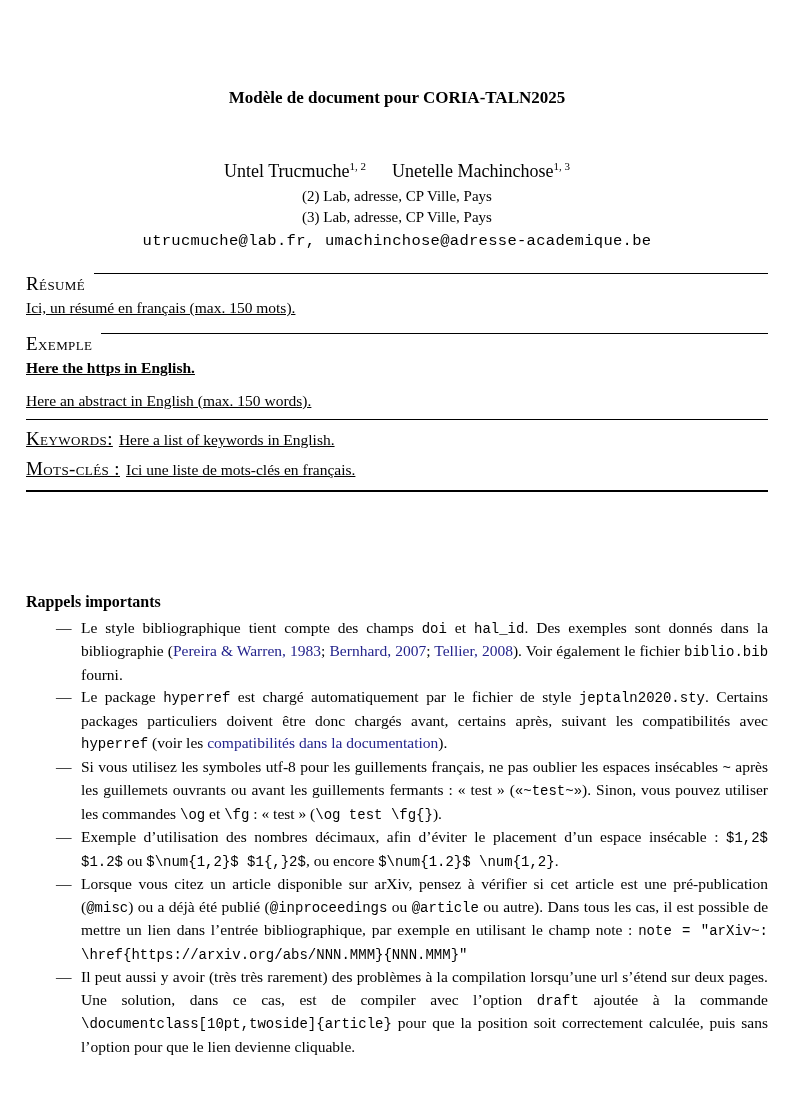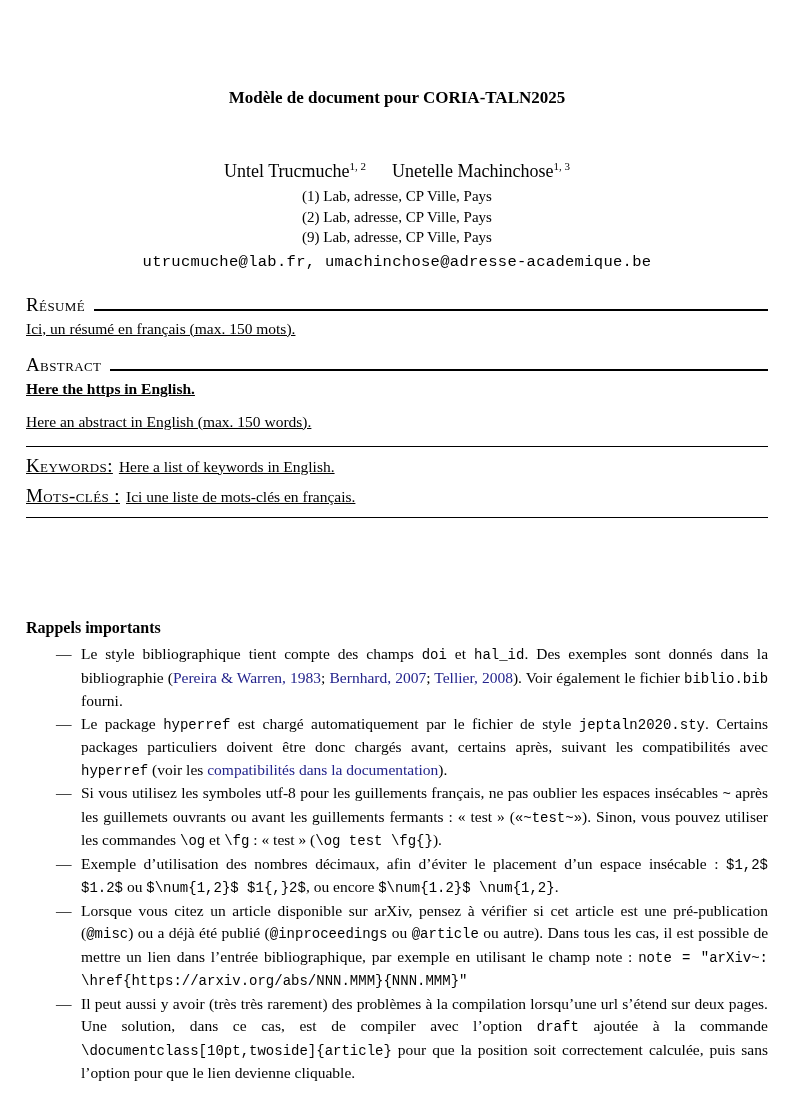--- a/index.html
+++ b/index.html
@@ -36,21 +36,21 @@
     line-height:20.5px;
   }
   .email-line {
     margin-top:5px;
     text-align:center;
     font-family:"Liberation Mono", monospace;
     font-size:15.5px;
     letter-spacing:0.3px;
   }
 
-  .label-row { display:flex; align-items:flex-end; }
+  .label-row { display:flex; }
   .sc-label {
     font-variant:small-caps;
     font-size:19px;
     line-height:22px;
     letter-spacing:0.4px;
     white-space:nowrap;
   }
   .label-row .hrule {
     flex:1;
     height:1.4px;
@@ -59,21 +59,21 @@
     margin-bottom:5px;
   }
   .body-text { font-size:15.5px; line-height:21px;text-decoration:underline; }
   .row-resume { margin-top:23px; }
   .resume-text { margin-top:2px; }
   .row-abstract { margin-top:15px; }
   .english-title { margin-top:2px; font-weight:bold; }
   .abstract-text {
     margin-top:12px;
     border-bottom:1.6px solid #000;
-    padding-bottom:14px;
+    padding-bottom:8px;
   }
   .inline-label-line { margin-top:8px; }
   .inline-label-line .sc-label { margin-right:6px; }
   .bottom-rule { margin-top:10px; height:1.6px; background:#000; }
 
   .reminders-heading {
     margin-top:100px;
     font-size:16px;
     font-weight:bold;
     line-height:20px;
@@ -104,35 +104,34 @@
 </head>
 <body>
 
 <div class="page">
 
   <div class="title">Modèle de document pour CORIA-TALN2025</div>
 
   <div class="authors-line"><span>Untel Trucmuche</span><sup>1, 2</sup><span class="author-gap"></span><span>Unetelle Machinchose</span><sup>1, 3</sup></div>
 
   <div class="affiliations">
-      <div>(1) Lab, adresse, CP Ville, Pays</div>
       <div>(2) Lab, adresse, CP Ville, Pays</div>
-      <div>(9) Lab, adresse, CP Ville, Pays</div>
+      <div>(3) Lab, adresse, CP Ville, Pays</div>
     </div>
 
   <div class="email-line">utrucmuche@lab.fr, umachinchose@adresse-academique.be</div>
 
   <div class="label-row row-resume">
     <span class="sc-label">Résumé</span>
     <span class="hrule"></span>
   </div>
   <div class="body-text resume-text">Ici, un résumé en français (max. 150 mots).</div>
 
   <div class="label-row row-abstract">
-    <span class="sc-label">Abstract</span>
+    <span class="sc-label">Exemple</span>
     <span class="hrule"></span>
   </div>
   <div class="body-text english-title">Here the https in English.</div>
   <div class="body-text abstract-text">Here an abstract in English (max. 150 words).</div>
 
   <div class="inline-label-line body-text">
     <span class="sc-label">Keywords:</span><span>Here a list of keywords in English.</span>
   </div>
   <div class="inline-label-line body-text">
     <span class="sc-label">Mots-clés :</span><span>Ici une liste de mots-clés en français.</span>

